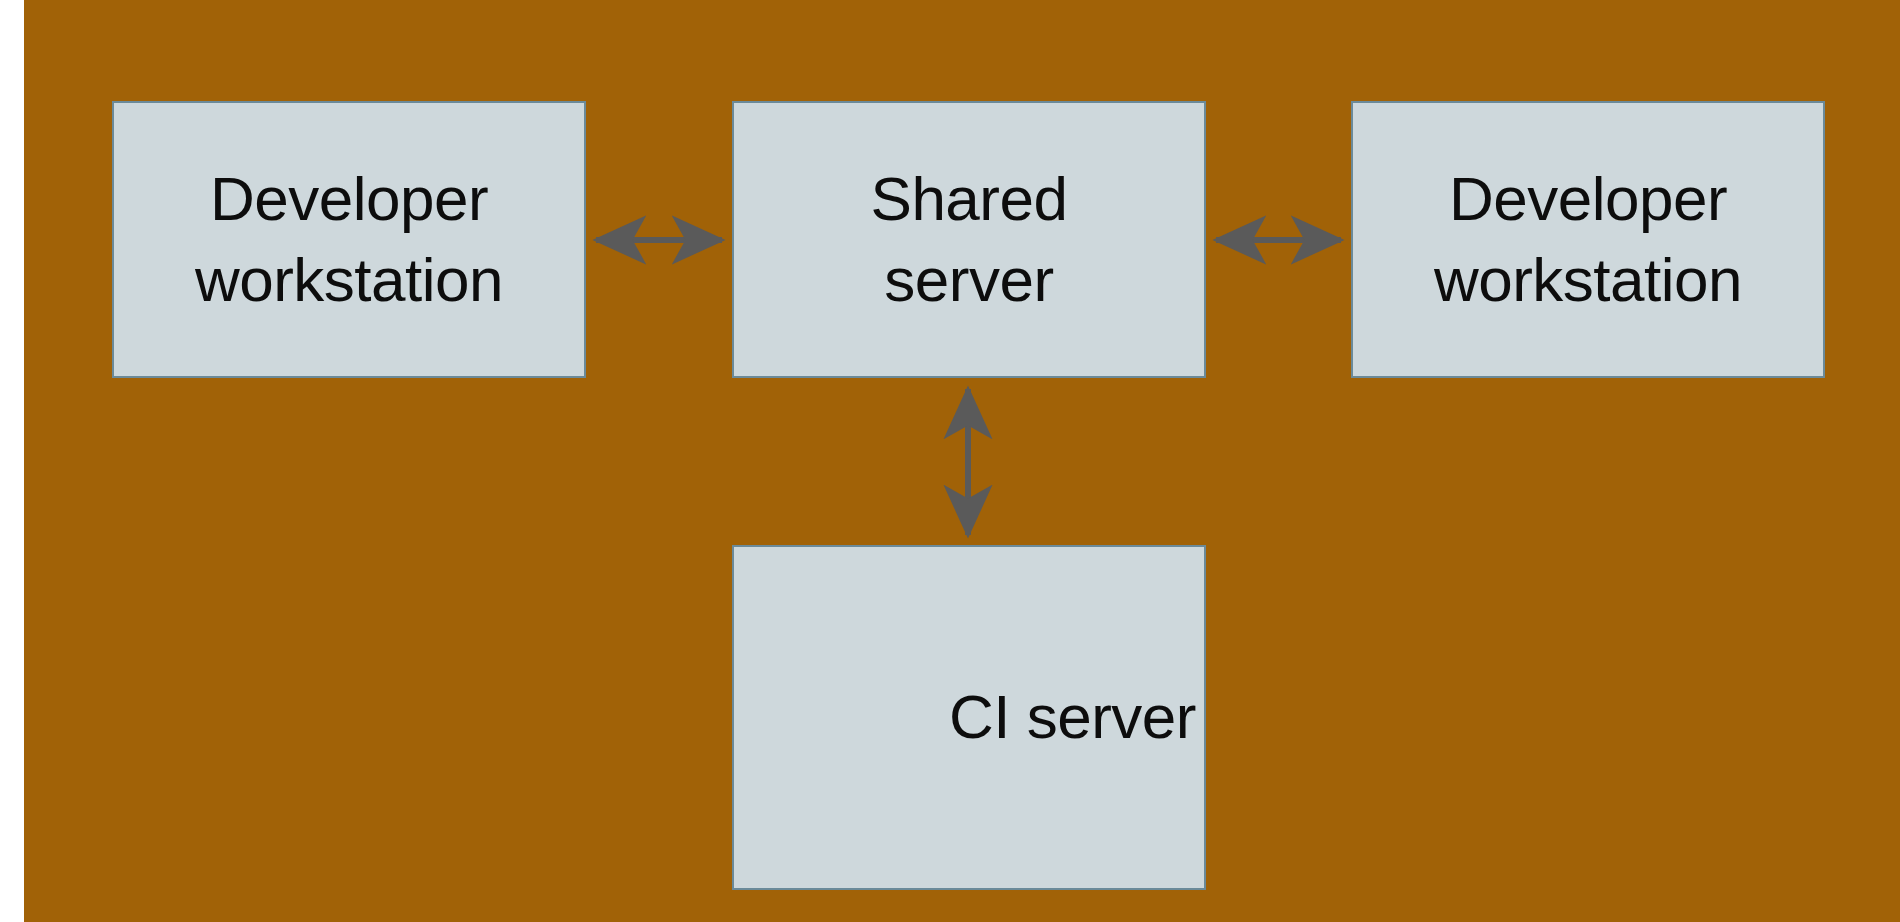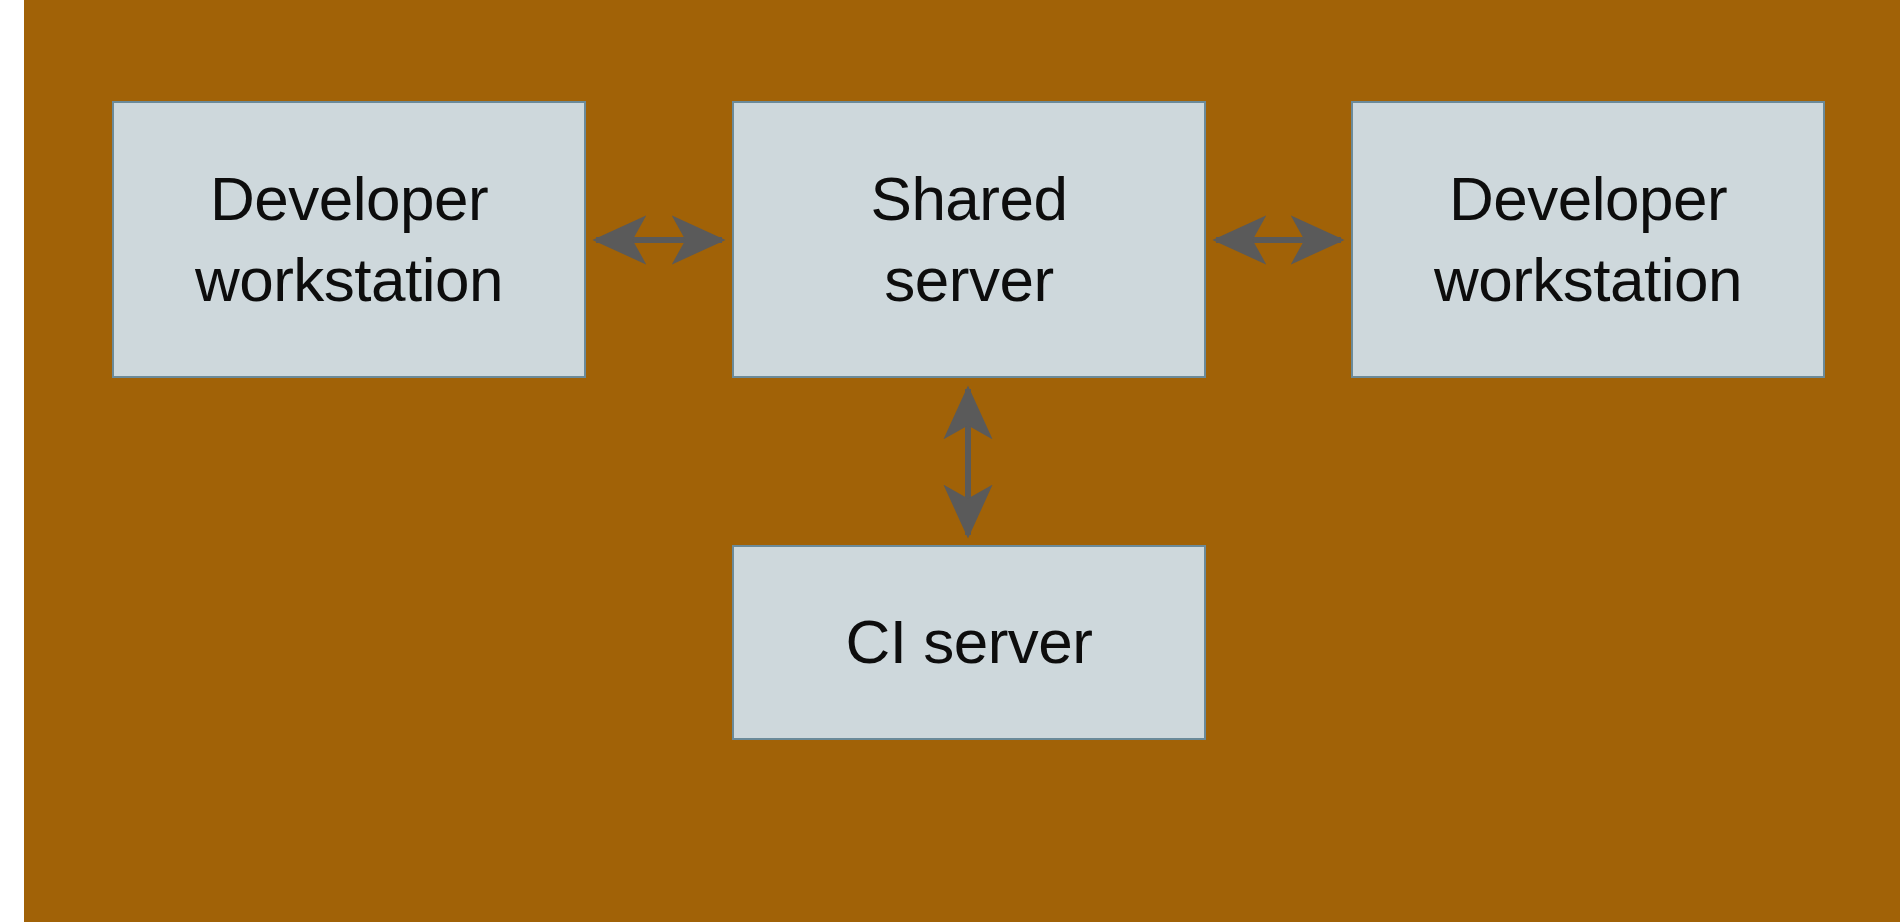--- a/index.html
+++ b/index.html
@@ -43,21 +43,21 @@
     left: 0;
     top: 0;
     width: 1900px;
     height: 922px;
     pointer-events: none;
   }
   
   #node-dev-left   { left: 88px;  top: 101px; width: 474px; height: 277px; }
   #node-cache      { left: 708px; top: 101px; width: 474px; height: 277px; }
   #node-dev-right  { left: 1327px;top: 101px; width: 474px; height: 277px; }
-  #node-ci         { left: 708px; top: 545px; width: 474px; height: 195px; }
+  #node-ci         { left: 708px; top: 545px; width: 474px; height: 345px; justify-content: flex-end; }
 </style>
 </head>
 <body>
 
 <div id="canvas">
 
   <svg class="edge-layer" width="1900" height="922" viewBox="0 0 1900 922" xmlns="http://www.w3.org/2000/svg">
     <defs>
       <marker id="arrow-end" markerWidth="9" markerHeight="9" refX="8.4" refY="4.5" orient="auto" markerUnits="strokeWidth">
         <path d="M0,0.4 L9,4.5 L0,8.6 L2.3,4.5 Z" fill="#5a5a5a"></path>

